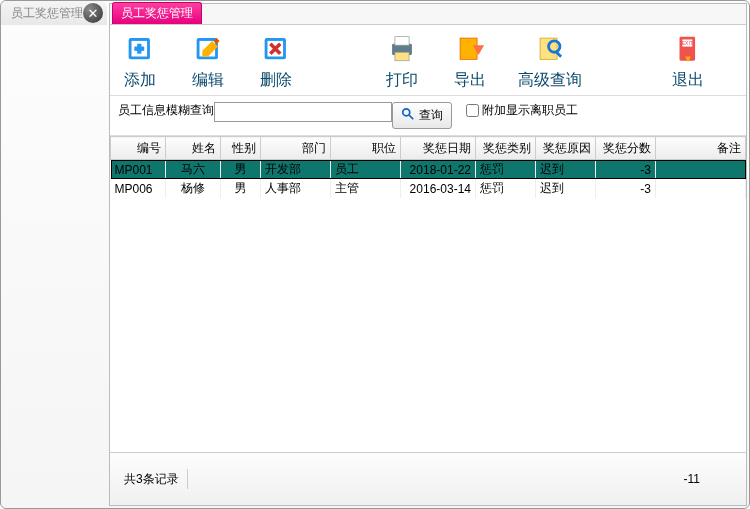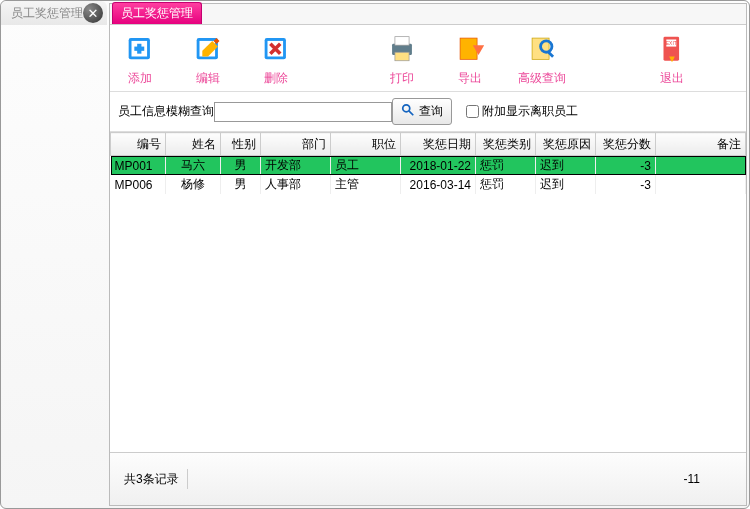--- a/index.html
+++ b/index.html
@@ -6,35 +6,35 @@
 .window{width:750px;height:509px;box-sizing:border-box;border:1px solid #999;border-radius:6px;background:linear-gradient(#fdfdfd,#f5f5f5);display:flex;flex-direction:row;overflow:hidden}
 .titlebar{height:24px;display:flex;align-items:center;justify-content:space-between;padding:0 4px 0 10px;background:linear-gradient(#f5f5f5,#e8e8e8);border-top-left-radius:6px;border-top-right-radius:6px}
 .titlebar .title{color:#888;font-size:12px}
 .close-btn{width:20px;height:20px;border-radius:50%;background:radial-gradient(circle at 30% 30%,#888,#333);color:#fff;display:flex;align-items:center;justify-content:center;font-size:13px;cursor:pointer}
 .inner{flex:1;margin:2px;border:1px solid #bbb;display:flex;flex-direction:column;background:#fff}
 .tabbar{height:20px;display:flex;align-items:flex-end;padding-left:2px;background:#f7f7f7;border-bottom:1px solid #ccc}
 .tab{padding:2px 8px;font-size:12px;color:#fff;background:linear-gradient(#ff3fa0,#e6007e);border:1px solid #c40070;border-bottom:none;border-top-left-radius:3px;border-top-right-radius:3px}
 .toolbar{display:flex;padding:6px 10px 4px 10px;gap:28px;border-bottom:1px solid #ddd}
 .tool{display:flex;flex-direction:column;align-items:center;gap:2px;cursor:pointer;min-width:40px}
 .tool svg{width:34px;height:34px}
-.tool .lbl{font-size:12px;color:#ec4899}
+.tool .lbl{font-size:16px;color:#0c4a6e}
 .tool-spacer{width:30px}
-.searchbar{display:flex;align-items:center;padding:6px 8px;border-bottom:1px solid #ddd}
+.searchbar{display:flex;align-items:flex-start;padding:6px 8px;border-bottom:1px solid #ddd}
 .searchbar .slabel{font-size:12px}
 .searchbar input[type=text]{width:170px;height:18px;border:1px solid #999;padding:0 3px;font-size:12px}
 .qbtn{display:flex;align-items:center;gap:4px;padding:4px 8px;border:1px solid #999;border-radius:3px;background:linear-gradient(#fff,#e8e8e8);cursor:pointer;font-size:12px}
 .qbtn svg{width:14px;height:14px}
 .chk{display:flex;align-items:center;gap:3px;margin-left:14px;font-size:12px}
 .chk input{margin:0}
 .grid{flex:1;overflow:auto;position:relative}
 table{border-collapse:collapse;width:100%;table-layout:fixed}
 th{background:linear-gradient(#fdfdfd,#ececec);border:1px solid #ccc;font-weight:normal;font-size:12px;padding:2px 4px;text-align:right;height:18px;white-space:nowrap;overflow:hidden}
 td{border-right:1px solid #eee;font-size:12px;padding:1px 4px;height:16px;white-space:nowrap;overflow:hidden}
 tbody tr:nth-child(odd){background:#f6fafe}
-tbody tr.sel{background:#22c55e;outline:1px solid #000;outline-offset:-1px}
+tbody tr.sel{background:#0f766e;outline:1px solid #000;outline-offset:-1px}
 .r{text-align:right}
 .c{text-align:center}
 .statusbar{display:flex;align-items:center;height:20px;border-top:1px solid #ccc;background:linear-gradient(#fdfdfd,#f0f0f0);font-size:12px;padding:16px 6px}
 .statusbar .seg{border-right:1px solid #ccc;padding:0 8px;height:100%;display:flex;align-items:center}
 .statusbar .total{margin-left:auto;padding-right:40px}
 </style>
 </head>
 <body>
 
 <div class="window">

